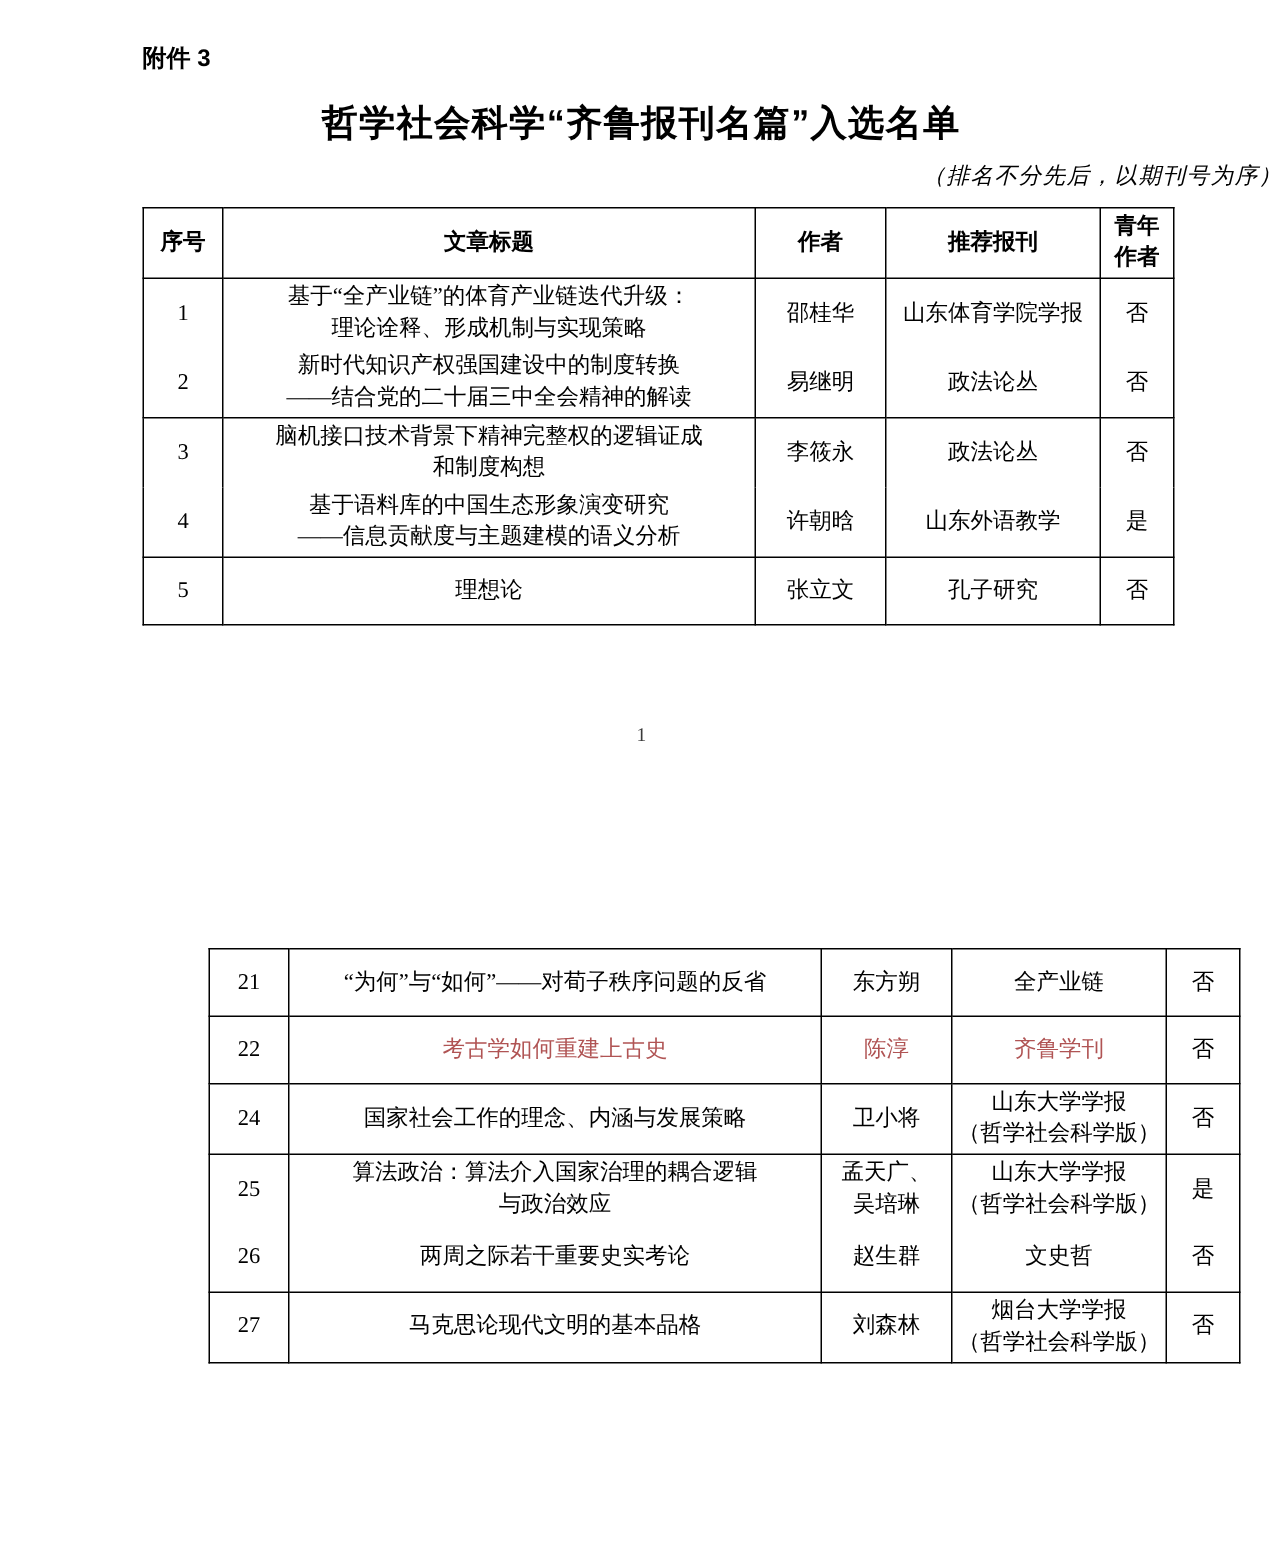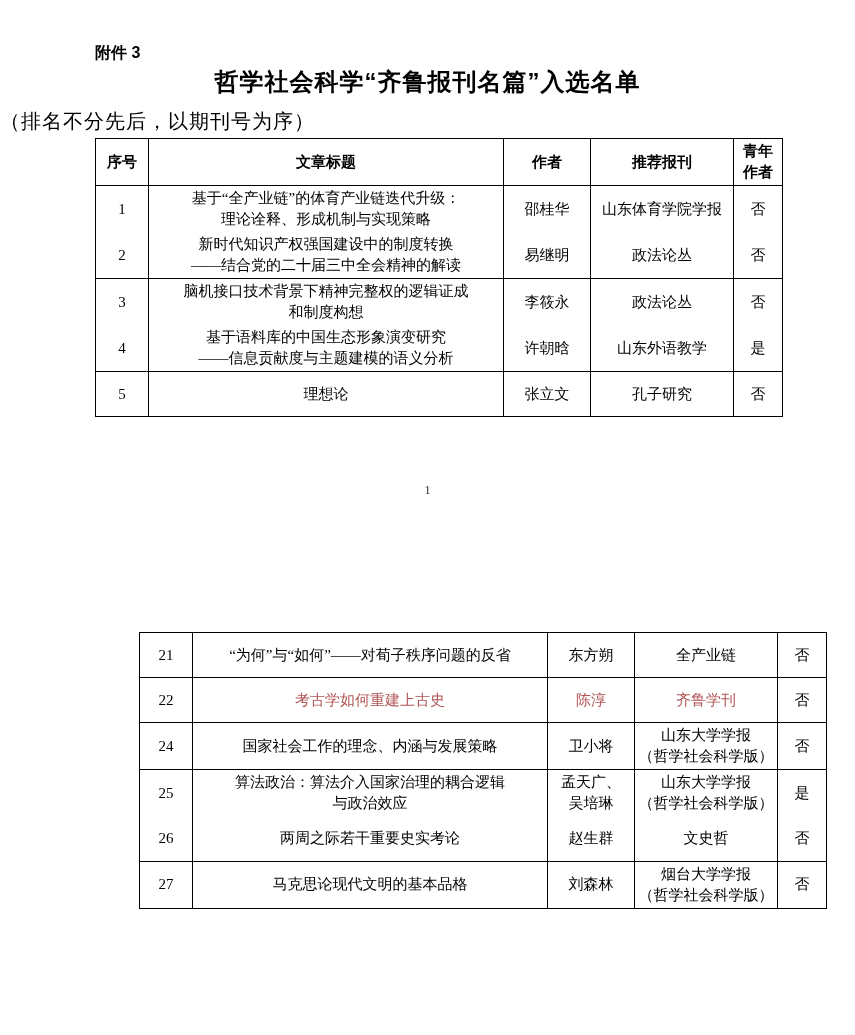--- a/index.html
+++ b/index.html
@@ -10,36 +10,37 @@
   html,body{margin:0;padding:0;}
   body{
     width:855px;height:1035px;
     background:#ffffff;
     font-family:"Liberation Serif","DejaVu Serif",serif;
     color:var(--ink);
     position:relative;
     overflow:hidden;
   }
   .attachment{
-    position:absolute;left:95px;top:43px;
+    position:absolute;left:95px;top:29px;
     font-family:"Liberation Sans","DejaVu Sans",sans-serif;
     font-weight:bold;font-size:16px;
   }
   .doc-title{
     position:absolute;left:0;top:66px;width:855px;
     text-align:center;
     font-family:"Liberation Sans","DejaVu Sans",sans-serif;
     font-weight:bold;font-size:24px;
     letter-spacing:1px;
   }
   .doc-subtitle{
     position:absolute;left:0;top:108px;width:855px;
-    text-align:left;
-    font-size:20px;
+    text-align:right;
+    font-size:15px;
     letter-spacing:1px;
+    font-style:italic;
   }
   .tbl{
     position:absolute;left:95px;
     border-collapse:collapse;
     table-layout:fixed;
     width:687px;
     font-size:15px;
   }
   .tbl-1{top:138px;}
   .tbl-2{top:632px;margin-left:44px;}

